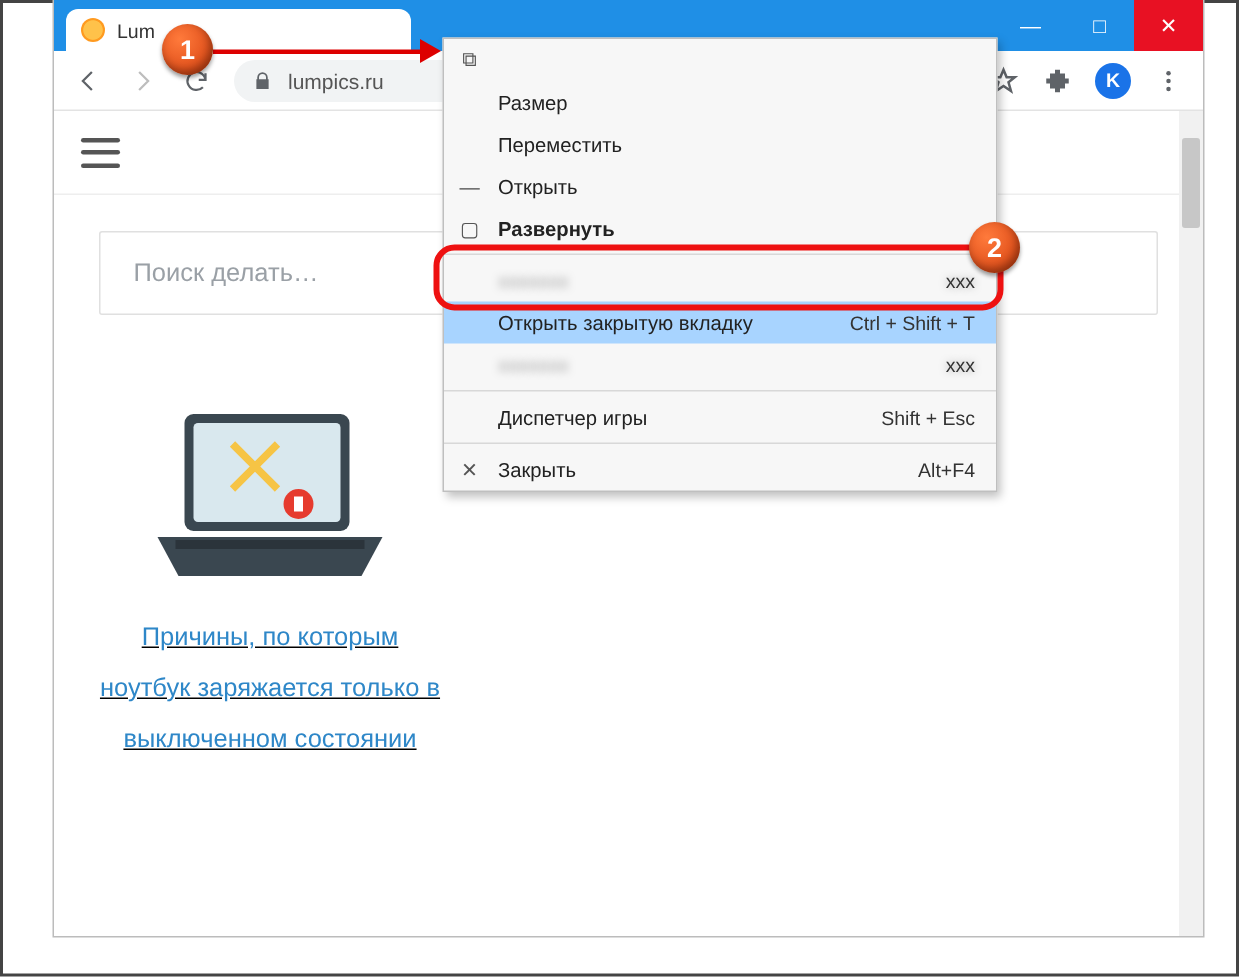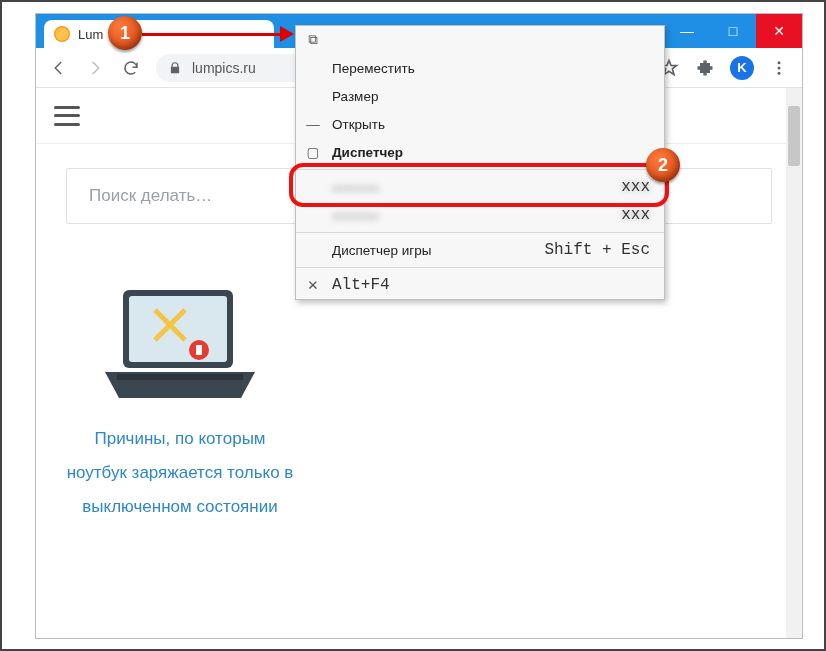--- a/index.html
+++ b/index.html
@@ -1,49 +1,49 @@
 <!DOCTYPE html>
 <html><head>
 <meta charset="utf-8">
 <style>
   * { box-sizing: border-box; margin: 0; padding: 0; font-family: "Segoe UI", Arial, sans-serif; }
   body { background: #fff; width: 826px; height: 651px; position: relative; overflow: hidden; }
   .frame { position: absolute; inset: 0; border: 2px solid #444; }
-  .win { position: absolute; left: 36px; top: 14px; width: 766px; height: 624px; background: #fff; box-shadow: 0 0 0 1px #bcbcbc; }
+  .win { position: absolute; left: 36px; top: 0; width: 766px; height: 624px; background: #fff; box-shadow: 0 0 0 1px #bcbcbc; }
   .titlebar { height: 34px; background: #1f8fe6; display: flex; align-items: stretch; }
   .tab { margin-top: 6px; margin-left: 8px; width: 230px; background: #fff; border-radius: 8px 8px 0 0; display: flex; align-items: center; padding: 0 10px; gap: 8px; font-size: 13px; color: #333; }
   .favicon { width: 16px; height: 16px; border-radius: 50%; background: radial-gradient(circle at 50% 50%, #ffc24a 55%, #ff9a1f 60%); }
   .wincontrols { margin-left: auto; display: flex; }
   .wbtn { width: 46px; display: flex; align-items: center; justify-content: center; color: #fff; font-size: 14px; }
   .wbtn.close { background: #e81123; }
   .addrbar { height: 40px; display: flex; align-items: center; gap: 14px; padding: 0 12px; border-bottom: 1px solid #e3e3e3; }
   .navbtn { width: 22px; height: 22px; color: #5f6368; display: flex; align-items: center; justify-content: center; }
   .navbtn.disabled { color: #bdbdbd; }
   .addr { flex: 1; height: 28px; background: #f1f3f4; border-radius: 14px; display: flex; align-items: center; padding: 0 12px; gap: 10px; color: #555; font-size: 14px; }
   .lock { width: 14px; height: 14px; }
   .rightbtns { display: flex; gap: 14px; align-items: center; }
   .avatar { width: 24px; height: 24px; border-radius: 50%; background: #1a73e8; color: #fff; display: flex; align-items: center; justify-content: center; font-size: 13px; font-weight: 600; }
   .page { position: relative; height: calc(100% - 74px); overflow: hidden; }
   .topnav { height: 56px; border-bottom: 1px solid #eee; display: flex; align-items: center; padding: 0 18px; }
   .hamb { width: 26px; height: 20px; display: flex; flex-direction: column; justify-content: space-between; }
   .hamb span { height: 3px; background: #555; border-radius: 2px; }
   .searchwrap { padding: 24px 30px 10px; }
   .searchbox { height: 56px; border: 1px solid #e0e0e0; border-radius: 2px; padding: 0 22px; display: flex; align-items: center; color: #9aa0a6; font-size: 17px; }
-  .cards { display: flex; gap: 28px; padding: 28px 30px 0; }
+  .cards { display: flex; gap: 28px; padding: 28px 30px 0; text-decoration: underline; }
   .card { width: 228px; text-align: center; }
   .cardimg { height: 160px; display: flex; align-items: center; justify-content: center; }
   .cardtitle { color: #2e87c8; font-size: 17px; line-height: 2.0; }
   .scrollbar { position: absolute; right: 0; top: 0; bottom: 0; width: 16px; background: #f1f1f1; }
   .scrollthumb { position: absolute; right: 2px; top: 18px; width: 12px; height: 60px; background: #c7c7c7; border-radius: 2px; }
 
   .ctxmenu { position: absolute; left: 295px; top: 25px; width: 370px; background: #f7f7f7; border: 1px solid #bfbfbf; box-shadow: 2px 3px 6px rgba(0,0,0,.25); font-size: 13.5px; color: #222; }
   .mrow { display: flex; align-items: center; height: 28px; padding: 0 14px 0 8px; gap: 10px; }
   .mrow .micon { width: 18px; text-align: center; color: #555; }
   .mrow .mlabel { flex: 1; }
-  .mrow .mshort { color: #333; font-size: 16px; font-family: Liberation Mono, monospace; }
+  .mrow .mshort { color: #333; font-size: 13px; }
   .msep { height: 1px; background: #d8d8d8; margin: 3px 0; }
   .mrow.hl { background: #a8d4ff; }
   .mrow.obsc { color: rgba(0,0,0,0); text-shadow: 0 0 6px rgba(0,0,0,.35); }
   .hlframe { position: absolute; left: 289px; top: 163px; width: 380px; height: 44px; border: 4px solid #e11; border-radius: 14px; pointer-events: none; }
 
   .marker { position: absolute; width: 34px; height: 34px; border-radius: 50%; background: radial-gradient(circle at 35% 30%, #ff7a3b, #d23c0c); box-shadow: inset -2px -3px 6px rgba(0,0,0,.35), 0 2px 3px rgba(0,0,0,.4); color: #fff; display: flex; align-items: center; justify-content: center; font-weight: 700; font-size: 18px; }
   .m1 { left: 108px; top: 16px; }
   .m2 { left: 646px; top: 148px; }
   .arrow { position: absolute; left: 142px; top: 30px; width: 150px; height: 10px; }
   .arrow .shaft { position: absolute; left: 0; top: 3px; width: 140px; height: 3px; background: #d00; }
@@ -155,54 +155,60 @@
     </div>
   </div>
 </div>
 
 <div class="ctxmenu">
   <div class="mrow">
     <span class="micon">⧉</span>
   </div>
   <div class="mrow">
     <span class="micon"></span>
+    <span class="mlabel">Размер</span>
+  </div>
+  <div class="mrow">
+    <span class="micon"></span>
     <span class="mlabel">Переместить</span>
-  </div>
-  <div class="mrow">
-    <span class="micon"></span>
-    <span class="mlabel">Размер</span>
   </div>
   <div class="mrow">
     <span class="micon">—</span>
     <span class="mlabel">Открыть</span>
   </div>
   <div class="mrow">
     <span class="micon">▢</span>
-    <span class="mlabel" style="font-weight:600">Диспетчер</span>
+    <span class="mlabel" style="font-weight:600">Развернуть</span>
   </div>
   <div class="msep"></div>
   <div class="mrow obsc">
       <span class="micon"></span>
       <span class="mlabel">xxxxxxx</span>
       <span class="mshort">xxx</span>
     </div>
+  <div class="mrow hl">
+    <span class="micon"></span>
+    <span class="mlabel">Открыть закрытую вкладку</span>
+    <span class="mshort">Ctrl + Shift + T</span>
+  </div>
   <div class="mrow obsc">
       <span class="micon"></span>
       <span class="mlabel">xxxxxxx</span>
       <span class="mshort">xxx</span>
     </div>
   <div class="msep"></div>
   <div class="mrow">
     <span class="micon"></span>
     <span class="mlabel">Диспетчер игры</span>
     <span class="mshort">Shift + Esc</span>
   </div>
   <div class="msep"></div>
   <div class="mrow">
     <span class="micon">✕</span>
+    <span class="mlabel">Закрыть</span>
     <span class="mshort">Alt+F4</span>
   </div>
 </div>
 
 <div class="hlframe"></div>
 
 <div class="arrow">
   <div class="shaft"></div>
     <div class="head"></div>
 </div>

